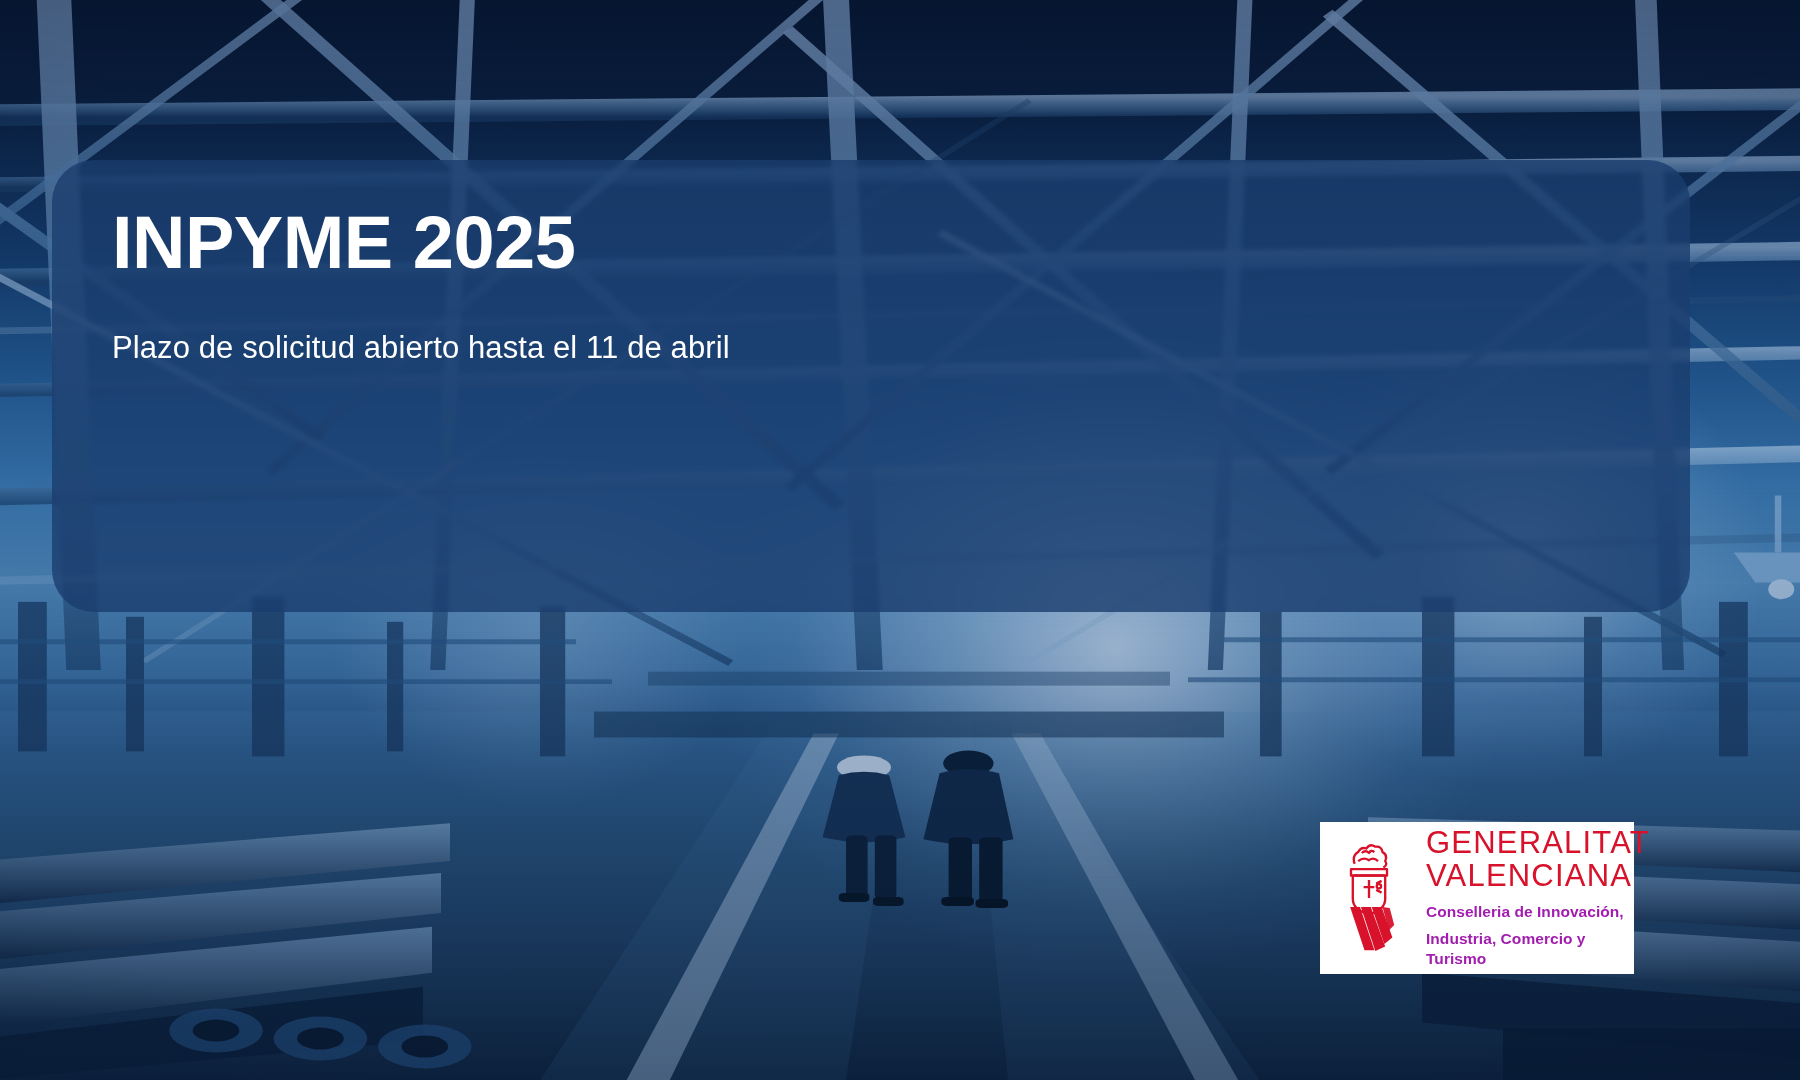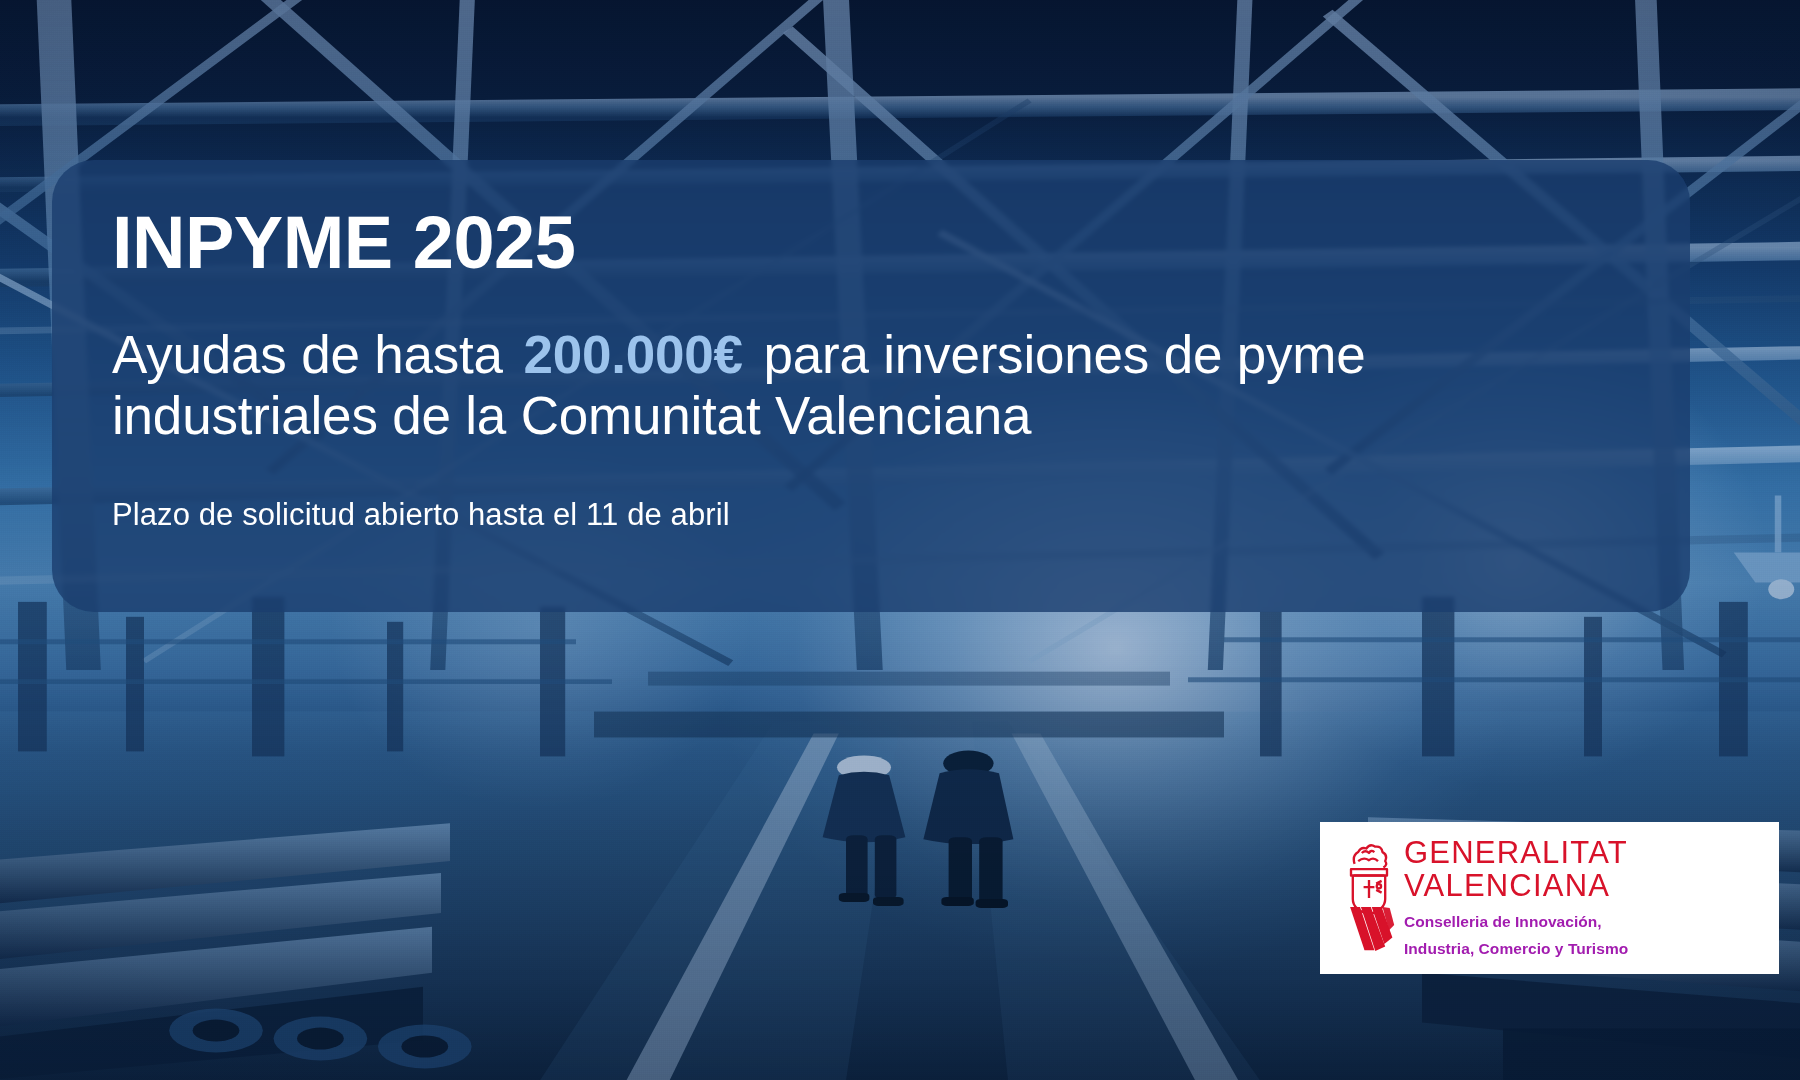--- a/index.html
+++ b/index.html
@@ -135,27 +135,27 @@
     font-weight: 400;
     color: #ffffff;
     letter-spacing: 0.1px;
   }
 
   
   .logo-box {
     position: absolute;
     left: 1320px;
     top: 822px;
-    width: 459px;
+    width: 314px;
     height: 152px;
     background: #ffffff;
     display: flex;
     align-items: center;
     padding: 10px 14px 10px 22px;
-    gap: 8px;
+    gap: 30px;
   }
   .crest { flex: 0 0 auto; width: 54px; height: 112px; }
   .crest svg { width: 100%; height: 100%; display: block; }
   .logo-text { display: flex; flex-direction: column; justify-content: center; }
   .logo-line1, .logo-line2 {
     color: #d8122a;
     font-family: "Liberation Sans", sans-serif;
     font-size: 31px;
     font-weight: 400;
     letter-spacing: 1.2px;
@@ -316,25 +316,20 @@
     </div>
 
     <div class="duotone"></div>
     <div class="grain"></div>
     <div class="vignette"></div>
   </div>
 
   <div class="card">
     <div class="card-title">INPYME 2025</div>
 
-    <div class="card-subtitle">
-      <span>Ayudas de hasta</span>
-      <span class="amount">200.000€</span>
-      <span>para inversiones de pyme industriales de la Comunitat Valenciana</span>
-    </div>
 
     <div class="card-note">Plazo de solicitud abierto hasta el 11 de abril</div>
   </div>
 
   <div class="logo-box">
     <div class="crest">
       <svg viewBox="0 0 60 124">
         <g fill="none" stroke="#d8122a" stroke-width="2.6" stroke-linejoin="round">
 
           <path d="M14 24 q-3 -9 4 -13 q3 -6 9 -4 q4 -6 10 -2 q7 -1 8 6 q6 3 3 10 q3 4 -2 7"></path>

